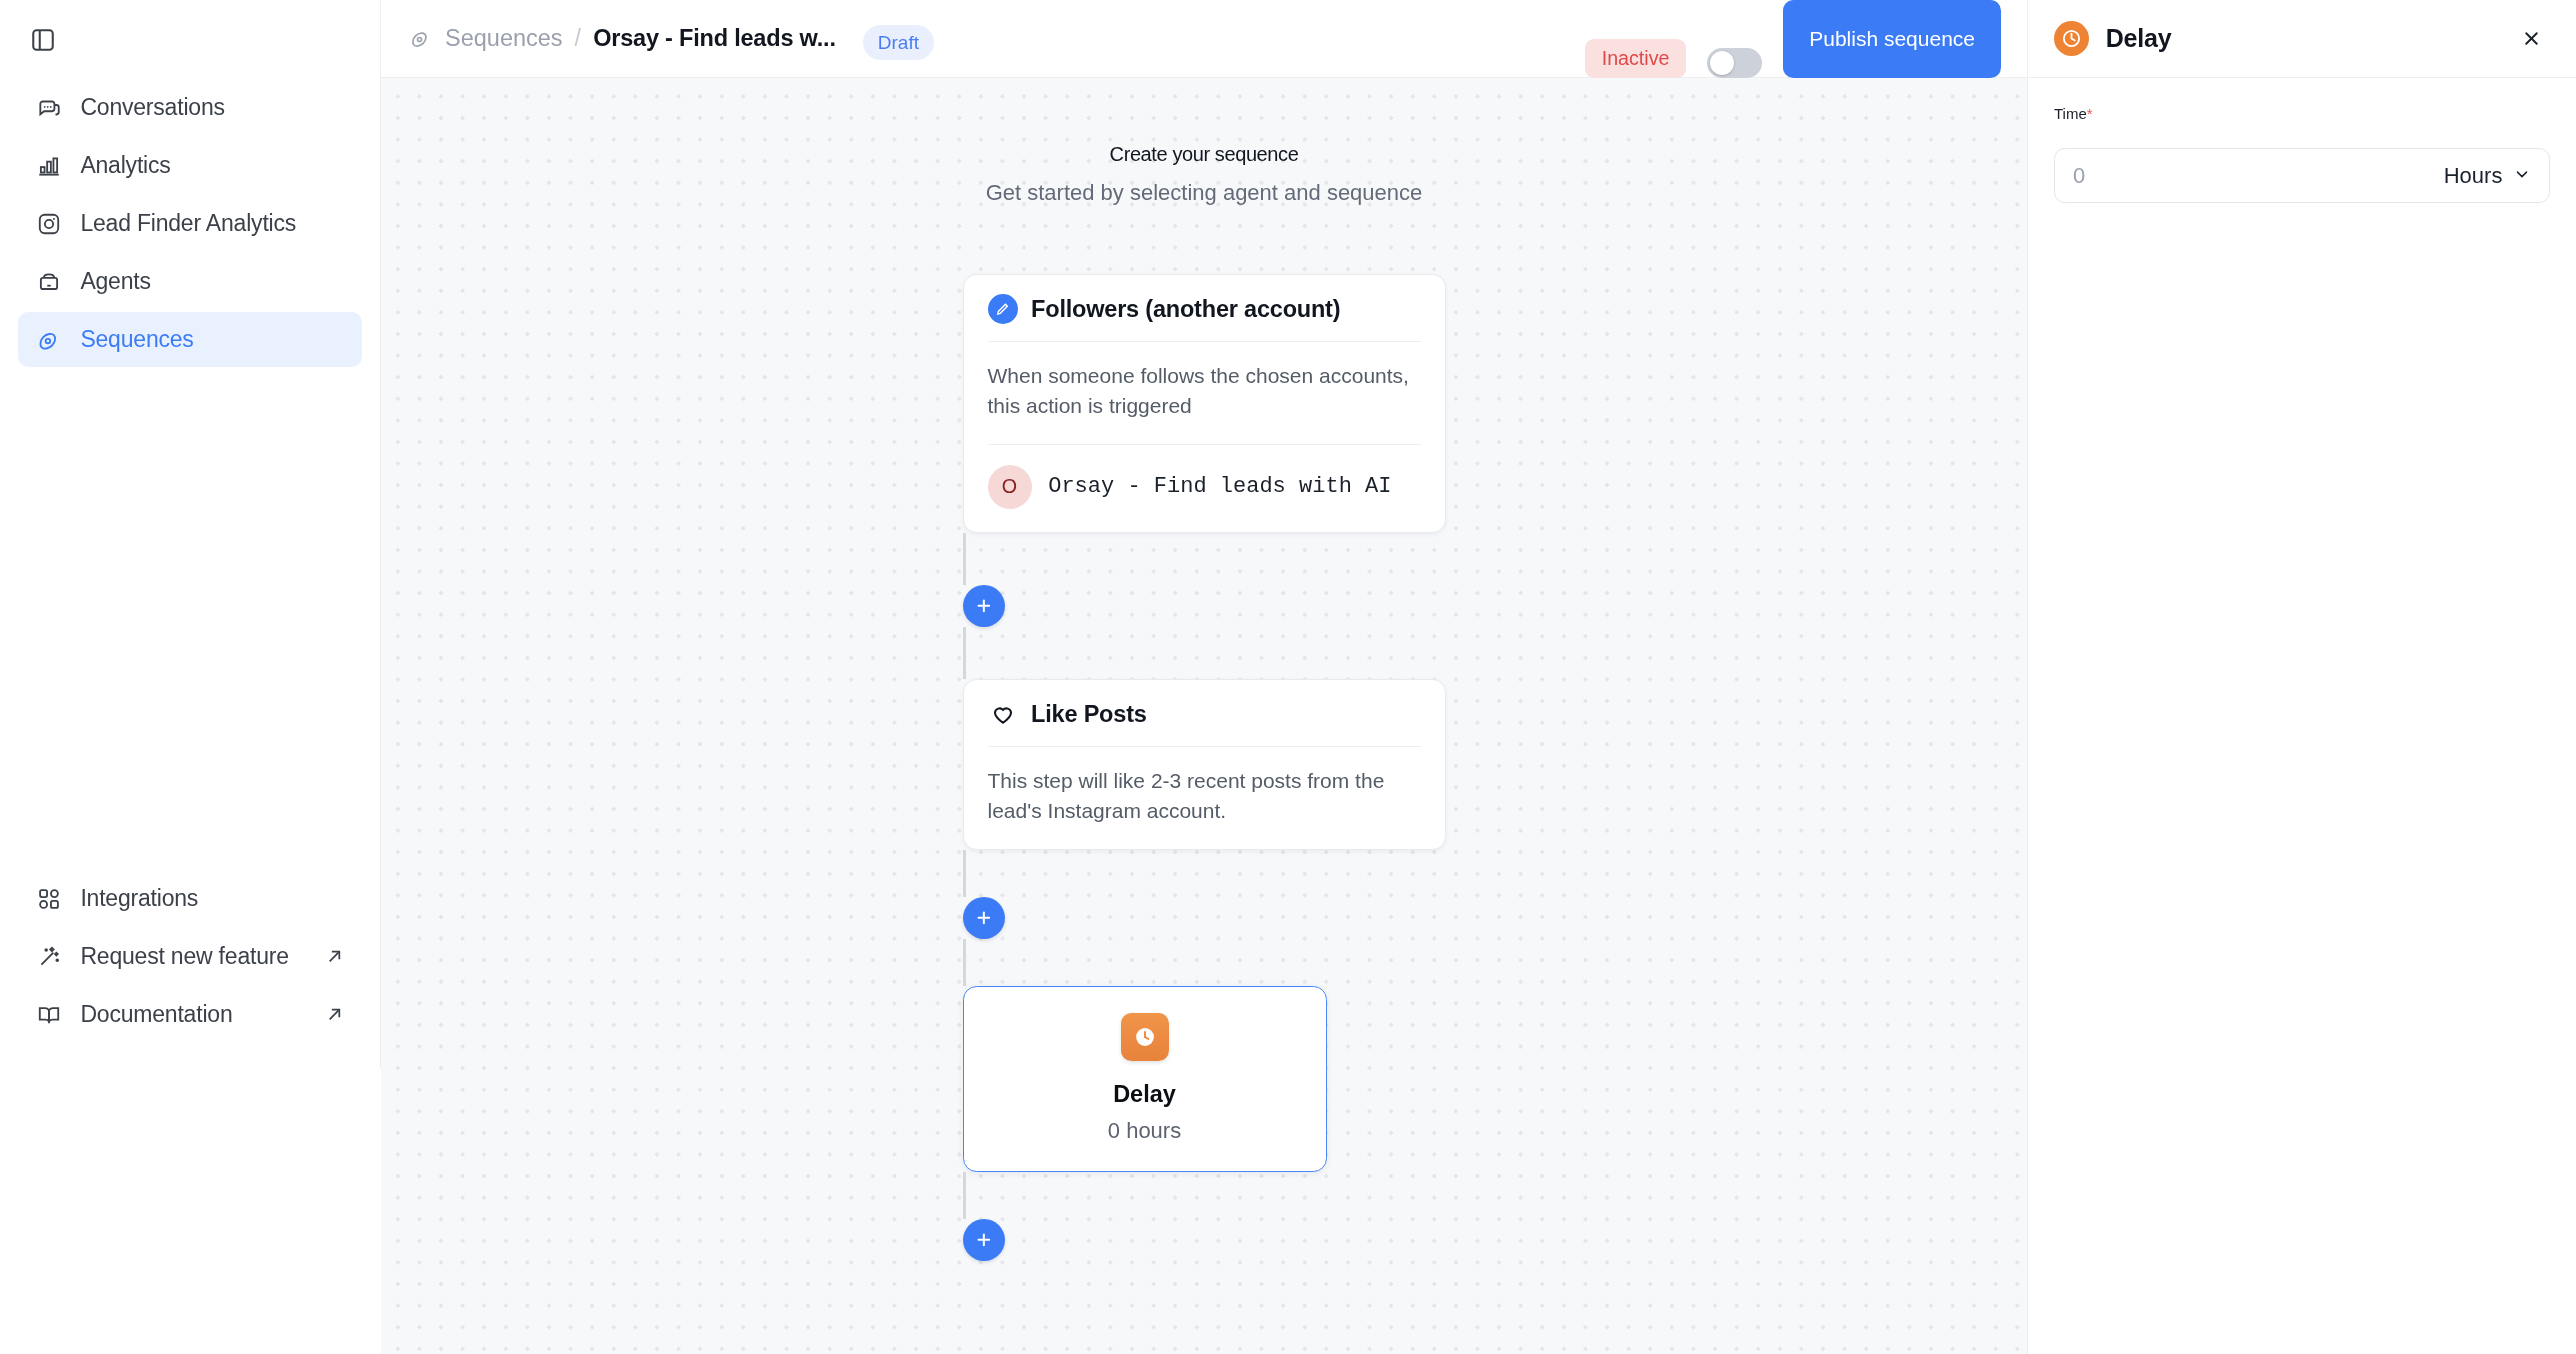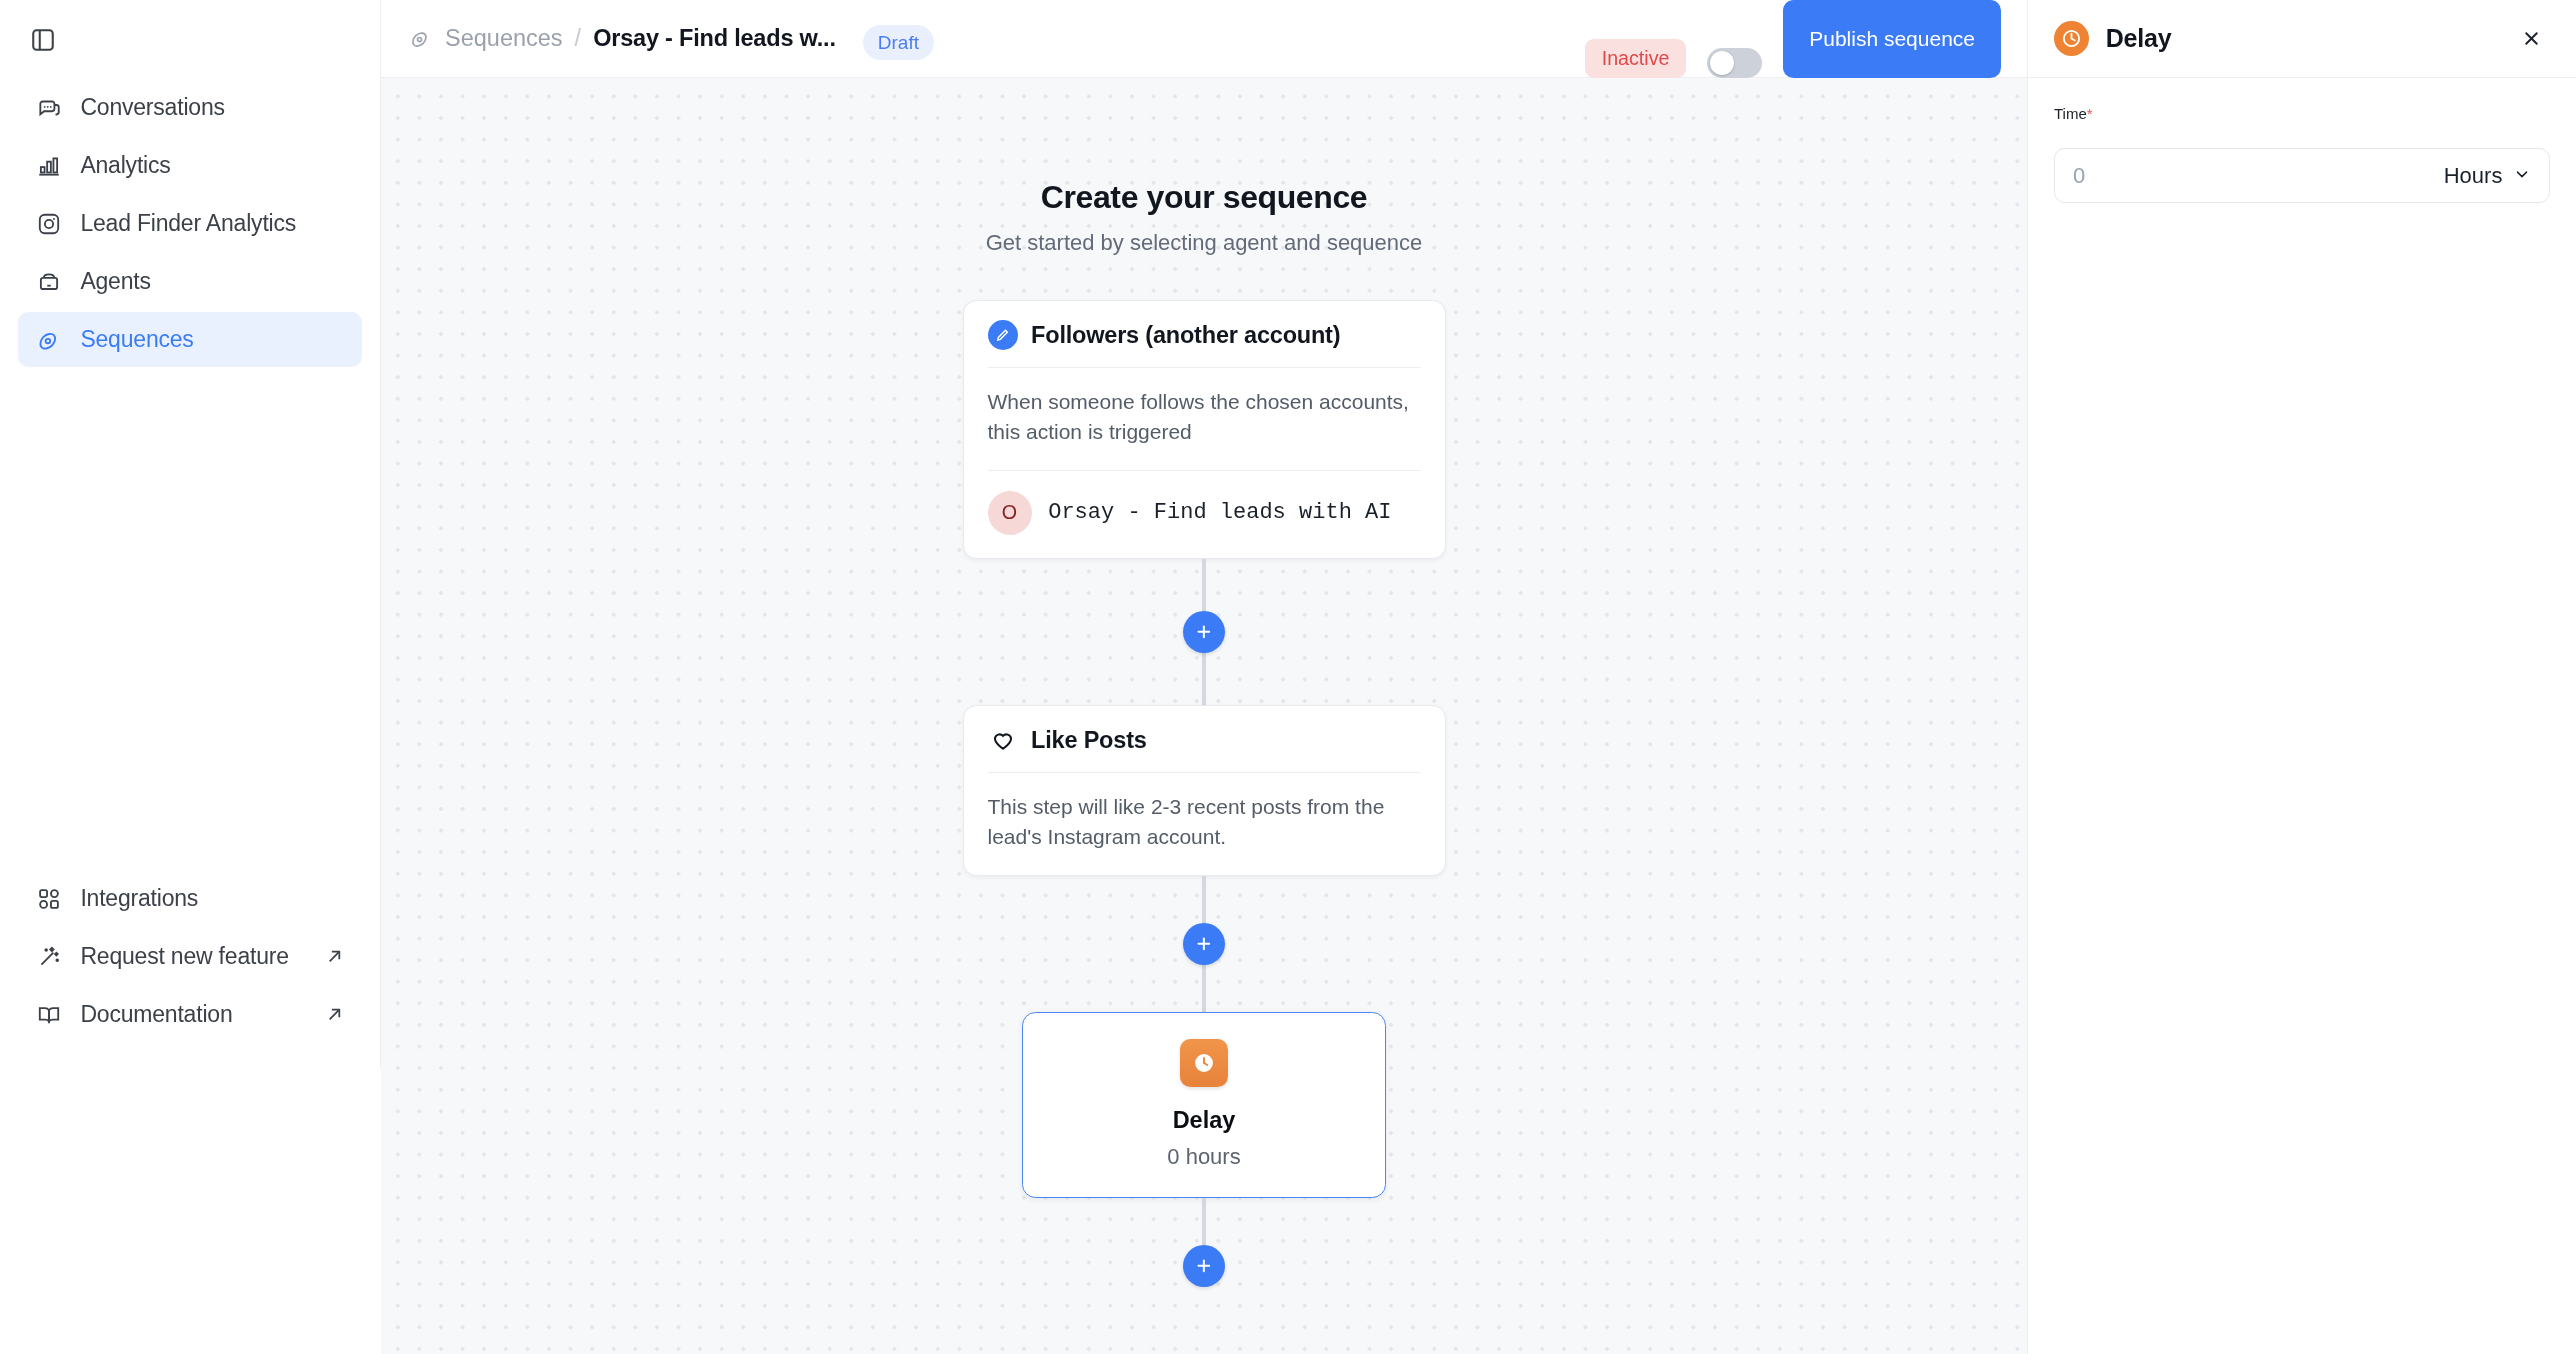--- a/index.html
+++ b/index.html
@@ -94,28 +94,28 @@
     background-image: radial-gradient(#e3e5ea 1.7px, transparent 1.7px);
     background-size: 21.6px 21.6px;
     background-position: 6px 7.6px;
     overflow: hidden;
   }
   .canvas-inner {
     position: absolute; inset: 0;
     display: flex; flex-direction: column; align-items: center;
   }
   .canvas-title {
-    margin-top: 101px;
-    font-size: 32px; font-weight: 700; color: #11161f; letter-spacing: -0.4px;
+    margin-top: 65px;
+    font-size: 20px; font-weight: 400; color: #11161f; letter-spacing: -0.4px;
   }
   .canvas-sub {
     margin-top: 13.6px; font-size: 22px; color: #636b78;
   }
 
-  .flow { margin-top: 44px; display: flex; flex-direction: column; align-items: center; }
+  .flow { margin-top: 68px; display: flex; flex-direction: column; }
 
   .node-card {
     width: 483px; background: #ffffff;
     border: 0.8px solid #e8eaee; border-radius: 13.6px;
     box-shadow: 0 1.5px 4.5px rgba(16,24,40,.05);
   }
   .node-head { display: flex; align-items: center; gap: 13.6px; padding: 19.7px 24px 16.7px 24px; }
   .node-head .badge-ico {
     width: 30px; height: 30px; border-radius: 50%;
     background: #3b7cf6; display: flex; align-items: center; justify-content: center;

